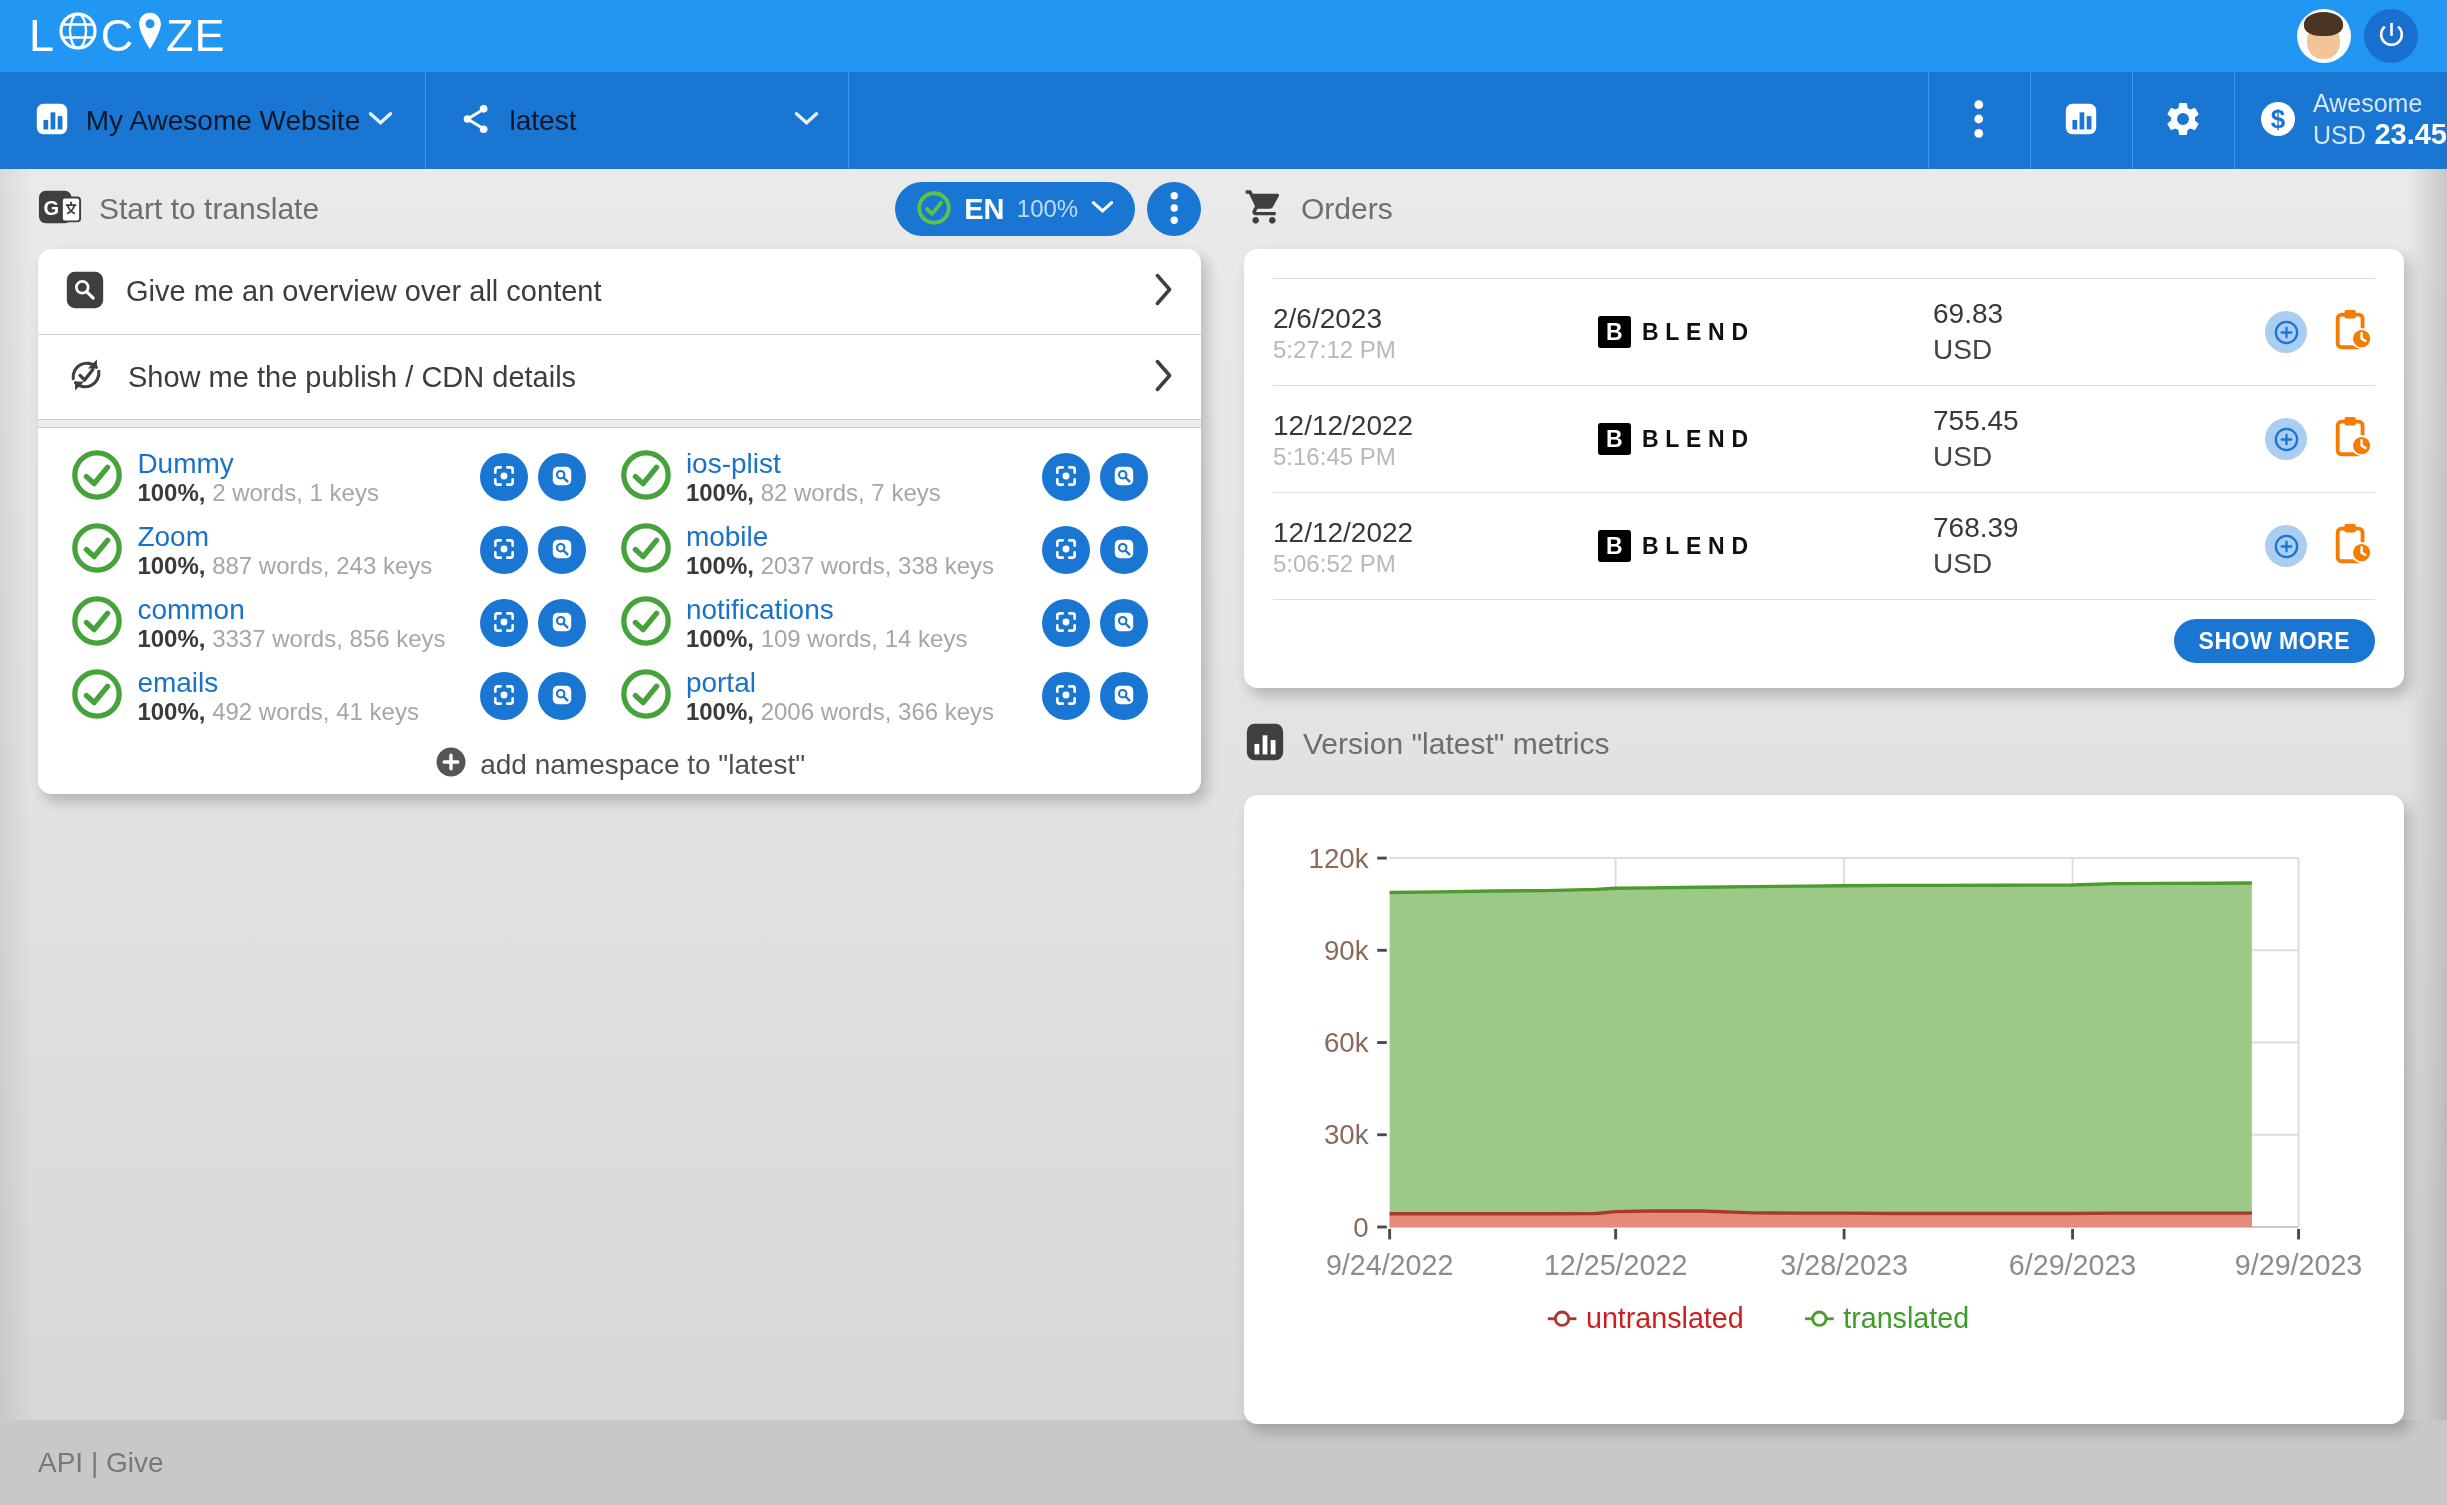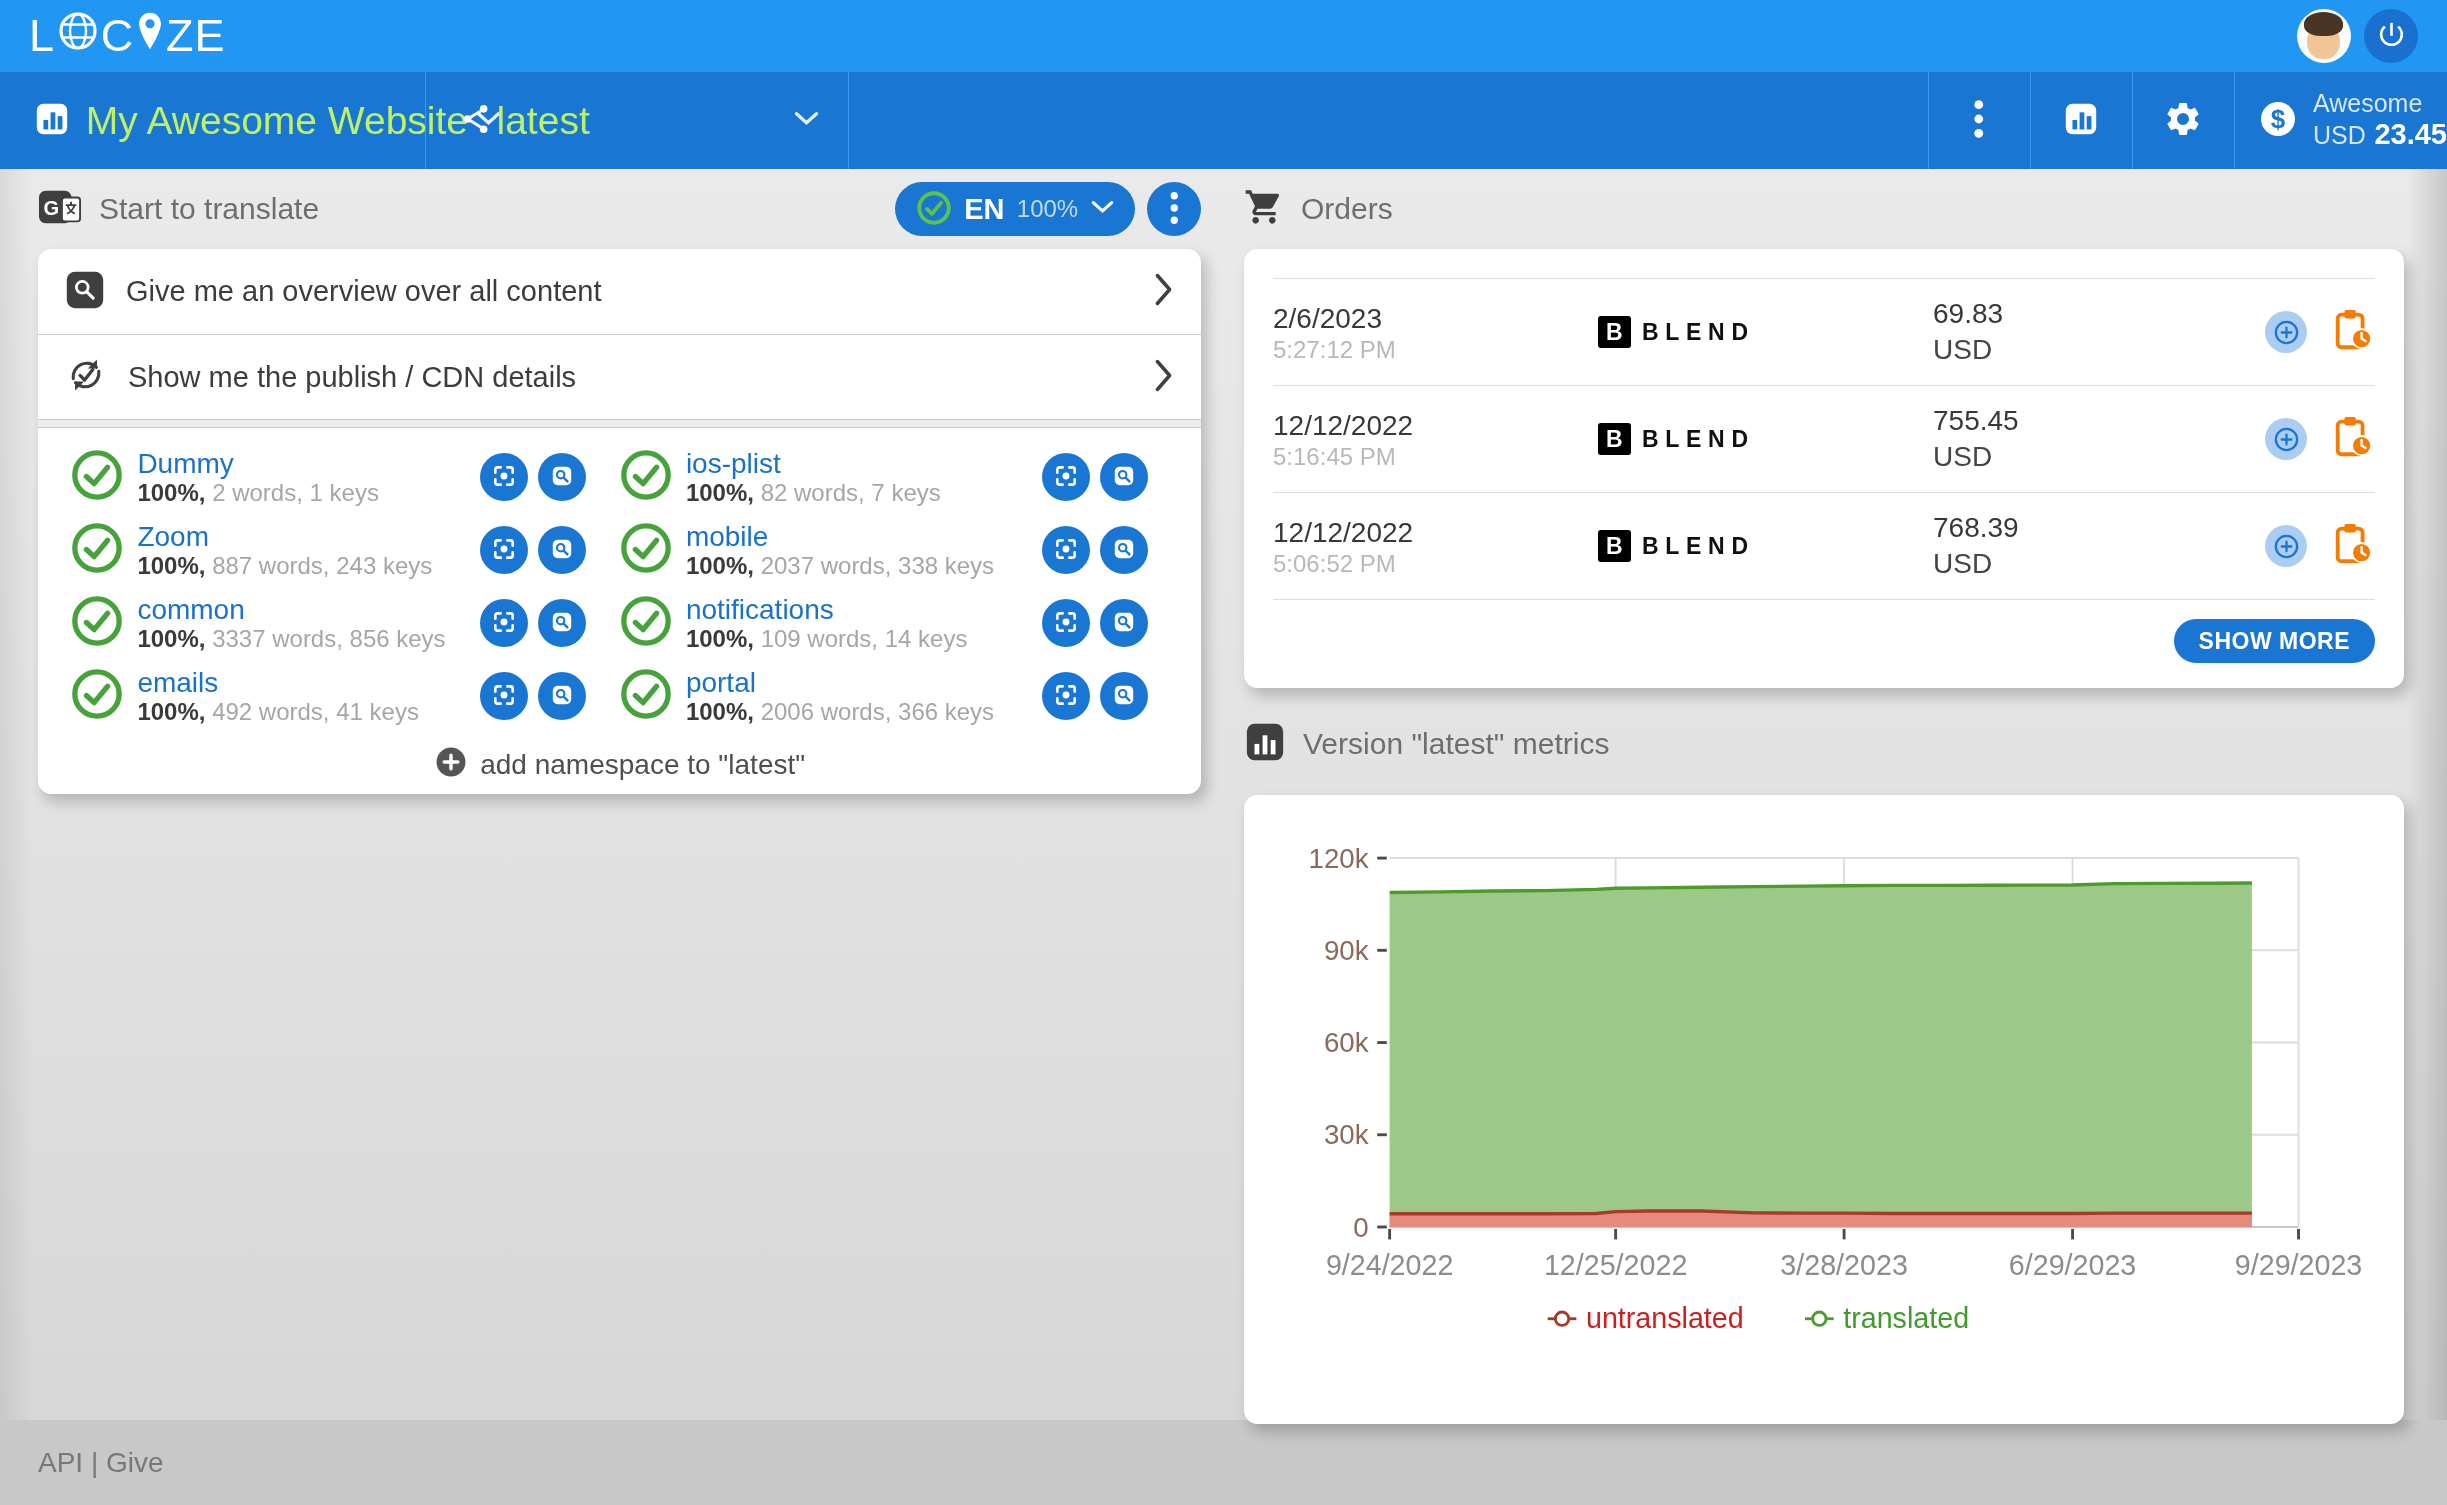--- a/index.html
+++ b/index.html
@@ -14,26 +14,26 @@
   .avatar::after { content:''; position:absolute; top:14.3px; left:10.5px; right:10.5px; bottom:3.8px; border-radius:50% 50% 46% 46%; background:#f2c596; }
   .avatar::before { content:''; position:absolute; top:2.9px; left:7.6px; right:7.6px; height:24px; border-radius:50% 50% 42% 42%; background:#4a3423; z-index:2; }
   .power-btn { width:54px; height:54px; border-radius:50%; background:#1a70cf; border:none; display:flex; align-items:center; justify-content:center; cursor:pointer; }
 
   
   .navbar { height:97px; background:#1976d2; display:flex; align-items:stretch; color:#fff; }
   .seg { display:flex; align-items:center; border-right:1.9px solid #3e97ef; cursor:pointer; }
   .seg-project { width:426px; padding:0 29px 0 32.5px; }
   .seg-project .nav-label { margin:0 7.6px 0 15.3px; }
   .seg-version { width:423px; padding-left:32.5px; }
-  .seg-version .nav-label { margin-left:4px; }
+  .seg-version .nav-label { margin-left:17px; }
   .seg-version .chev { margin-left:auto; margin-right:29px; }
   .seg-spacer { flex:1; cursor:default; }
   .seg-icon { width:102px; justify-content:center; }
   .seg-billing { border-right:none; padding-left:23px; gap:15.3px; cursor:pointer; }
-  .nav-label { font-size:39px; color:#bef264; white-space:nowrap; }
+  .nav-label { font-size:28px; color:#0f172a; white-space:nowrap; }
   .billing-text { display:flex; flex-direction:column; line-height:1.15; }
   .billing-up { font-size:25px; color:rgba(255,255,255,0.82); }
   .billing-amt-line { display:flex; align-items:baseline; gap:8.6px; }
   .billing-cur { font-size:25px; color:rgba(255,255,255,0.82); }
   .billing-amt { font-size:29px; font-weight:bold; color:#fff; }
 
   
   main { position:relative; height:1251px; background:linear-gradient(180deg,#eaeaea 0%,#e1e1e1 55%,#d7d7d7 100%); }
   .edge-shade { position:absolute; inset:0; pointer-events:none; z-index:5;
     background:linear-gradient(90deg, rgba(0,0,0,0.07) 0, rgba(0,0,0,0) 32.5px, rgba(0,0,0,0) calc(100% - 40px), rgba(0,0,0,0.15) 100%); }

